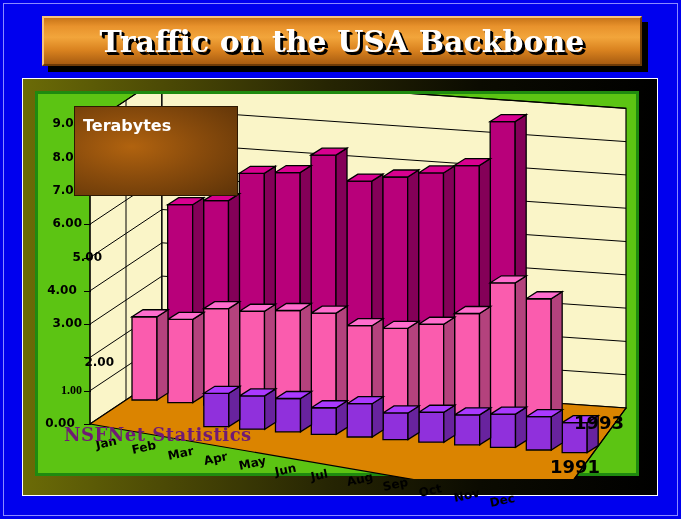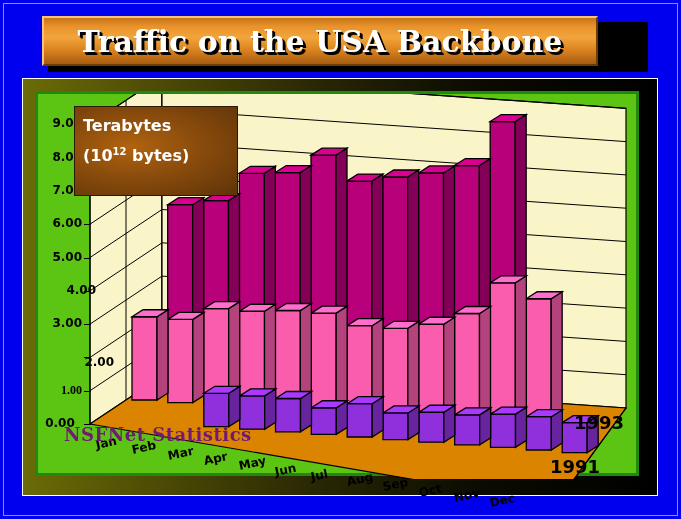--- a/index.html
+++ b/index.html
@@ -4,21 +4,21 @@
 <style>
   html,body{margin:0;padding:0;background:#000;}
   body{width:681px;height:519px;overflow:hidden;font-family:"Liberation Sans",sans-serif;}
 
   
   #slide{position:relative;width:681px;height:519px;background:#0000EE;overflow:hidden;}
   #slide-bevel{position:absolute;left:3px;top:3px;right:3px;bottom:3px;border:1px solid #8a8aff;box-sizing:border-box;}
 
   
   #title-shadow{position:absolute;left:48px;top:22px;width:600px;height:50px;background:#000;}
-  #title-bar{position:absolute;left:42px;top:16px;width:556px;height:50px;
+  #title-bar{position:absolute;left:42px;top:16px;width:600px;height:50px;
       background:linear-gradient(180deg,#c87418 0%,#e8922c 18%,#f2a53b 42%,#d9821f 70%,#a85c10 100%);
       border-top:2px solid #f7c27a;border-left:2px solid #f7c27a;
       border-right:2px solid #6d3a06;border-bottom:2px solid #6d3a06;
       box-sizing:border-box;display:flex;align-items:center;justify-content:center;}
   #title-text{color:#ffffff;font-family:"DejaVu Serif","Liberation Serif",serif;font-weight:bold;
       font-size:30px;letter-spacing:0px;white-space:nowrap;
       text-shadow:2px 2px 0 #000, 3px 3px 0 #000;}
 
   
   #chart-outer{position:absolute;left:22px;top:78px;width:636px;height:418px;
@@ -207,23 +207,23 @@
 
       <div id="yticks">
           <div class="ytick" style="left: 0px; top: 22.3px;">9.00</div>
           <div style="position: absolute; width: 7px; height: 1px; background: rgb(0, 0, 0); left: 46px; top: 30.3px;"></div>
           <div class="ytick" style="left: 0px; top: 55.6px;">8.00</div>
           <div style="position: absolute; width: 7px; height: 1px; background: rgb(0, 0, 0); left: 46px; top: 63.6px;"></div>
           <div class="ytick" style="left: 0px; top: 88.9px;">7.00</div>
           <div style="position: absolute; width: 7px; height: 1px; background: rgb(0, 0, 0); left: 46px; top: 96.9px;"></div>
           <div class="ytick" style="left: 0px; top: 122.2px;">6.00</div>
           <div style="position: absolute; width: 7px; height: 1px; background: rgb(0, 0, 0); left: 46px; top: 130.2px;"></div>
-          <div class="ytick" style="left: 0px; top: 155.5px;">5.00</div>
+          <div class="ytick" style="left: 0px; top: 155.5px; padding-left: 20px;">5.00</div>
           <div style="position: absolute; width: 7px; height: 1px; background: rgb(0, 0, 0); left: 46px; top: 163.5px;"></div>
-          <div class="ytick" style="left: 14px; top: 188.8px;">4.00</div>
+          <div class="ytick" style="left: 2px; top: 188.8px; text-align: center;">4.00</div>
           <div style="position: absolute; width: 7px; height: 1px; background: rgb(0, 0, 0); left: 46px; top: 196.8px;"></div>
           <div class="ytick" style="left: 0px; top: 222.1px;">3.00</div>
           <div style="position: absolute; width: 7px; height: 1px; background: rgb(0, 0, 0); left: 46px; top: 230.1px;"></div>
           <div class="ytick" style="left: 0px; top: 261px; margin-left: 32px;">2.00</div>
           <div style="position: absolute; width: 7px; height: 1px; background: rgb(0, 0, 0); left: 46px; top: 263.4px;"></div>
           <div class="ytick" style="left: 0px; top: 288.7px; font-family: Liberation Serif, serif;">1.00</div>
           <div style="position: absolute; width: 7px; height: 1px; background: rgb(0, 0, 0); left: 46px; top: 296.7px;"></div>
           <div class="ytick" style="left: 0px; top: 322px; text-align: center;">0.00</div>
           <div style="position: absolute; width: 7px; height: 1px; background: rgb(0, 0, 0); left: 46px; top: 330px;"></div>
         </div>
@@ -243,19 +243,18 @@
           <div class="mlabel" style="left: 452.167px; top: 402.3px;">Dec</div>
         </div>
 
       <div id="zlabels">
           <div class="zlabel" style="left: 536px; top: 318px;">1993</div>
           <div class="zlabel" style="left: 512px; top: 362px;">1991</div>
         </div>
 
       <div id="legend-box">
         <div class="ltext">Terabytes</div>
-        <div class="ltext"><span>(10</span><sup>12</sup><span> bytes)</span></div>
       </div>
 
       <div id="footer">NSFNet  Statistics</div>
     </div>
   </div>
 </div>
 
 </body></html>

